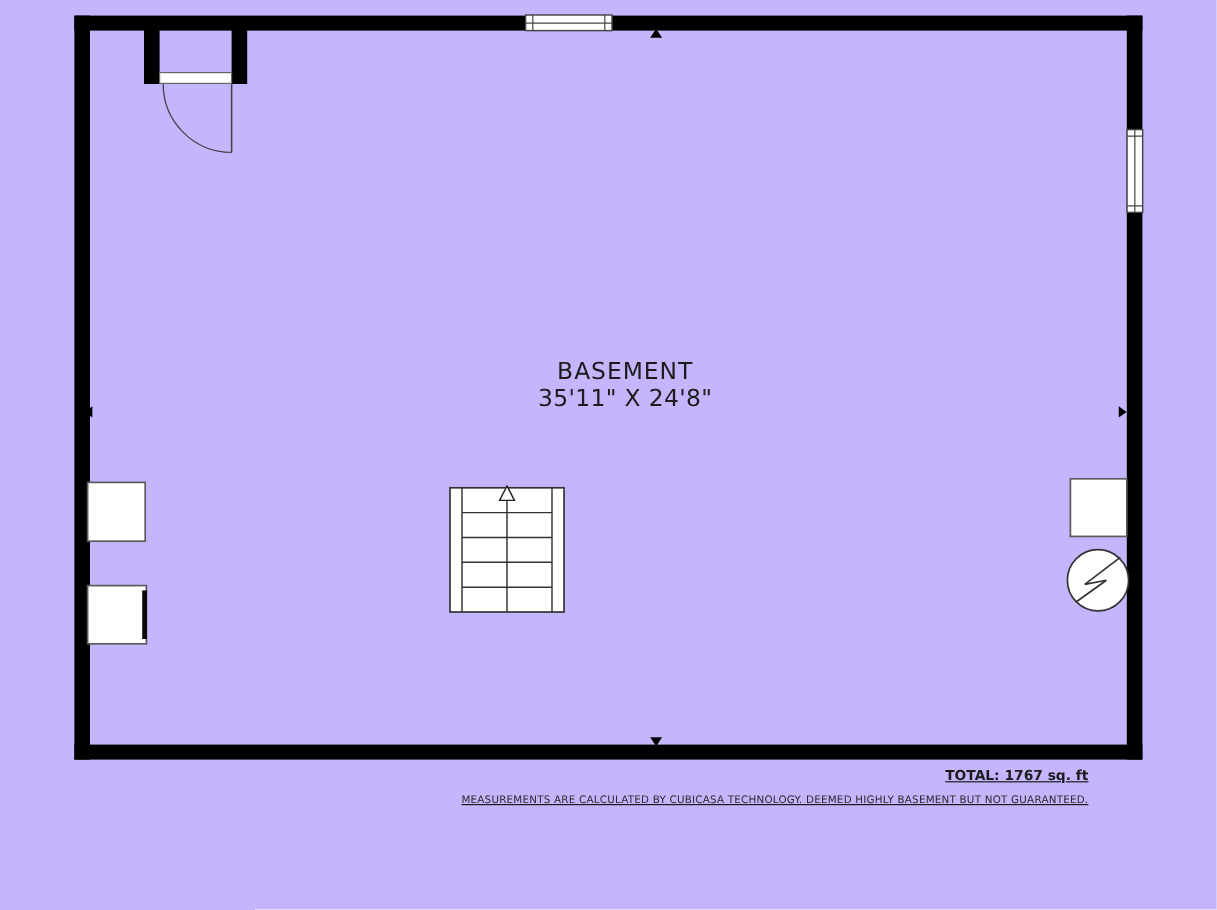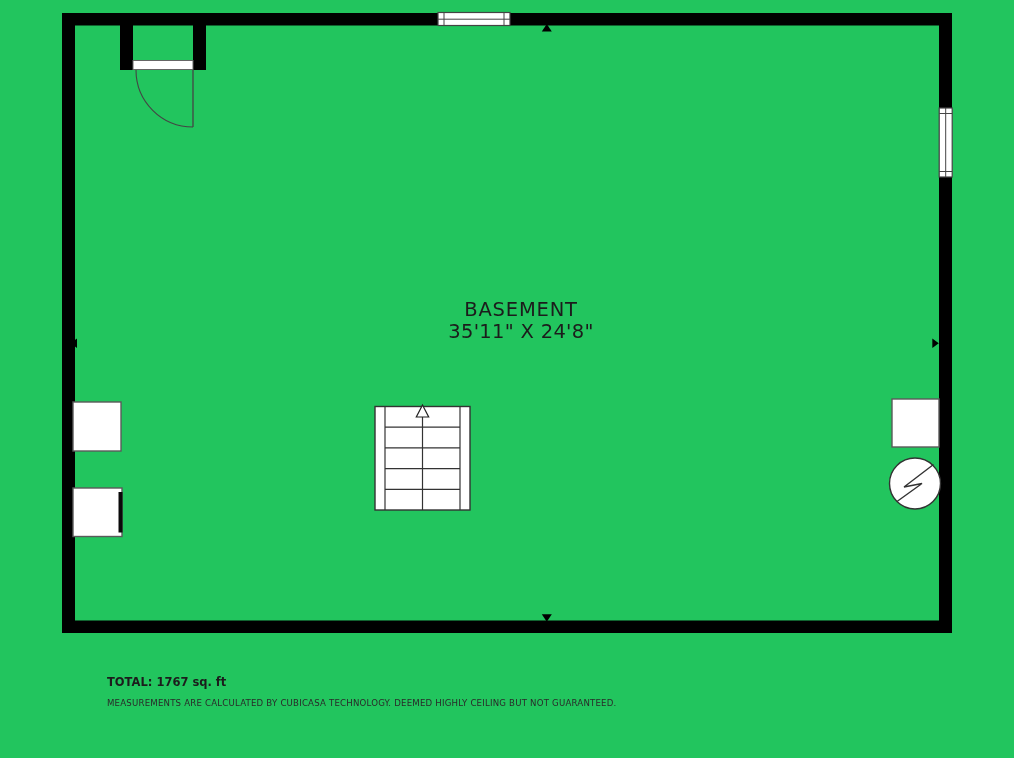--- a/index.html
+++ b/index.html
@@ -1,39 +1,40 @@
 <!DOCTYPE html>
 <html><head>
 <meta charset="utf-8">
 <style>
   html,body{margin:0;padding:0;background:#ffffff;}
   .canvas{
     position:relative;
     width:1014px;height:758px;
-    background:#22c55e;
+    background:#c4b5fd;
     font-family:"DejaVu Sans","Liberation Sans",sans-serif;
     overflow:hidden;
   }
   svg{position:absolute;left:0;top:0;}
   .room-label-block{
     position:absolute;
     left:321px;top:299px;width:400px;
     text-align:center;
     color:#1c1c1c;
     line-height:22px;
   }
   .room-name{font-size:19.5px;letter-spacing:0.8px;}
   .room-dims{font-size:19.5px;letter-spacing:0.3px;}
   .footer-block{
     position:absolute;
-    left:107px;top:676px;width:800px;
-    text-align:left;
+    left:107px;top:640px;width:800px;
+    text-align:right;
     color:#1c1c1c;
     font-size:11.5px;
     line-height:12.4px;
+    text-decoration:underline;
   }
   .footer-total{font-weight:bold;}
   .footer-disclaimer{
     margin-top:9px;
     font-size:8.6px;
     letter-spacing:0.2px;
     color:#2a2a2a;
   }
 </style>
 </head>
@@ -109,16 +110,16 @@
     </g>
   </svg>
 
   <div class="room-label-block">
     <div class="room-name">BASEMENT</div>
     <div class="room-dims">35'11" X 24'8"</div>
   </div>
 
   <div class="footer-block">
     <div class="footer-total">TOTAL: 1767 sq. ft</div>
-    <div class="footer-disclaimer">MEASUREMENTS ARE CALCULATED BY CUBICASA TECHNOLOGY. DEEMED HIGHLY CEILING BUT NOT GUARANTEED.</div>
+    <div class="footer-disclaimer">MEASUREMENTS ARE CALCULATED BY CUBICASA TECHNOLOGY. DEEMED HIGHLY BASEMENT BUT NOT GUARANTEED.</div>
   </div>
 
 </div>
 
 </body></html>

